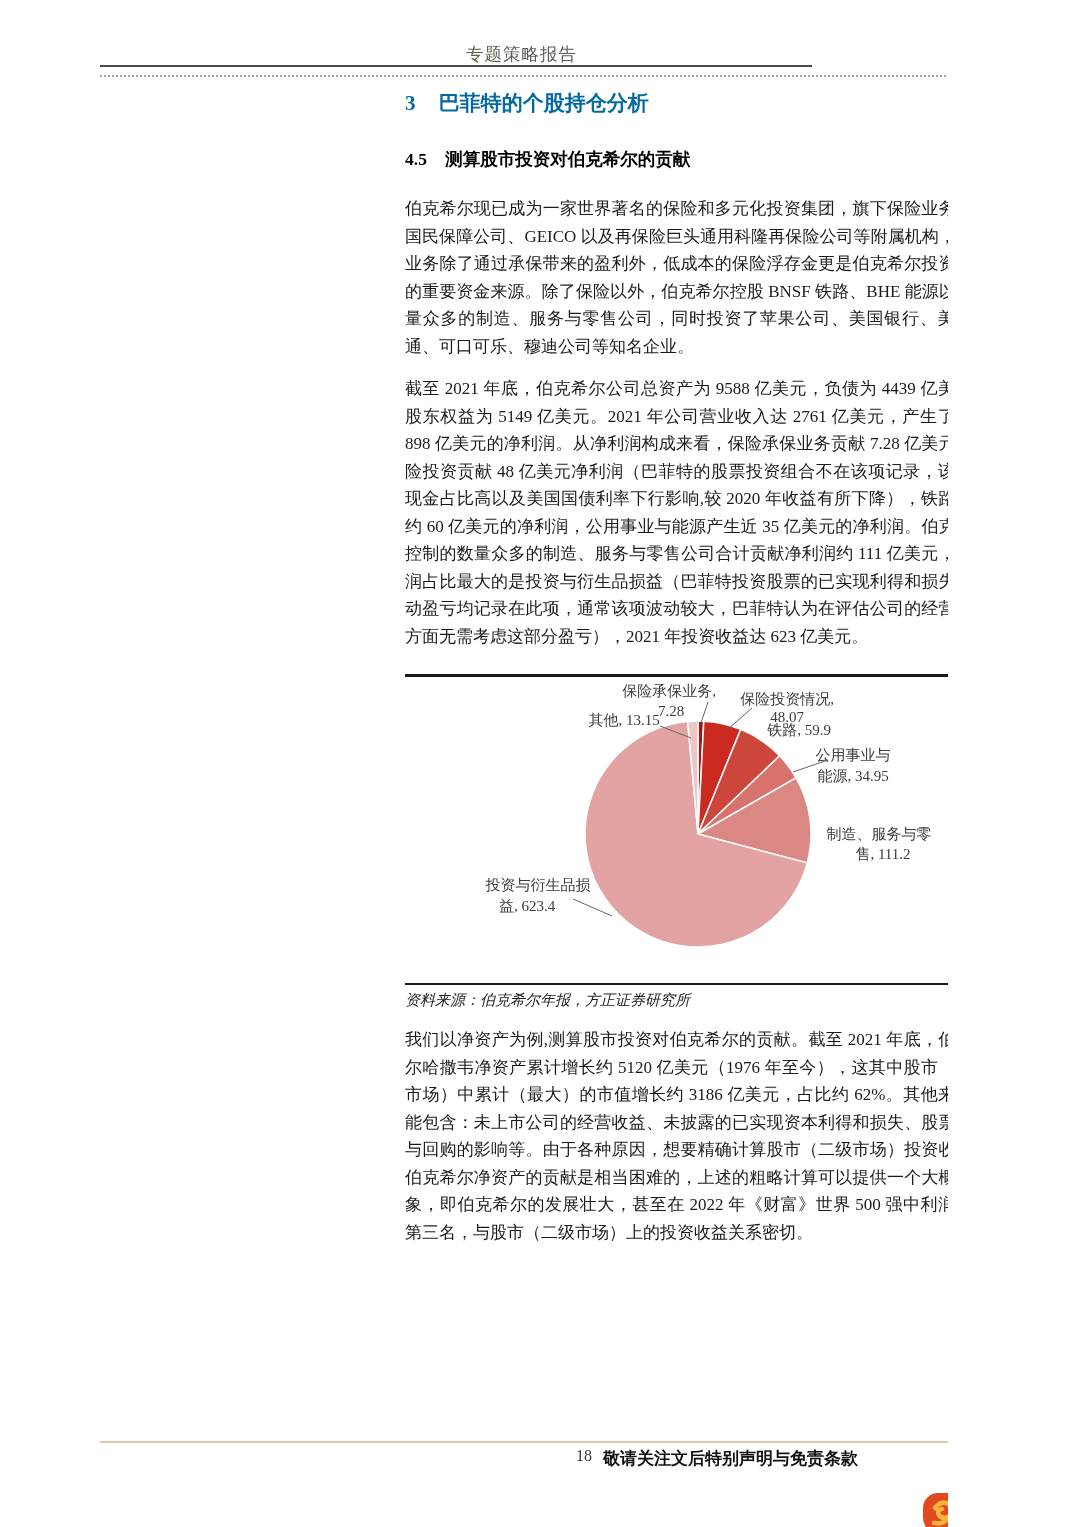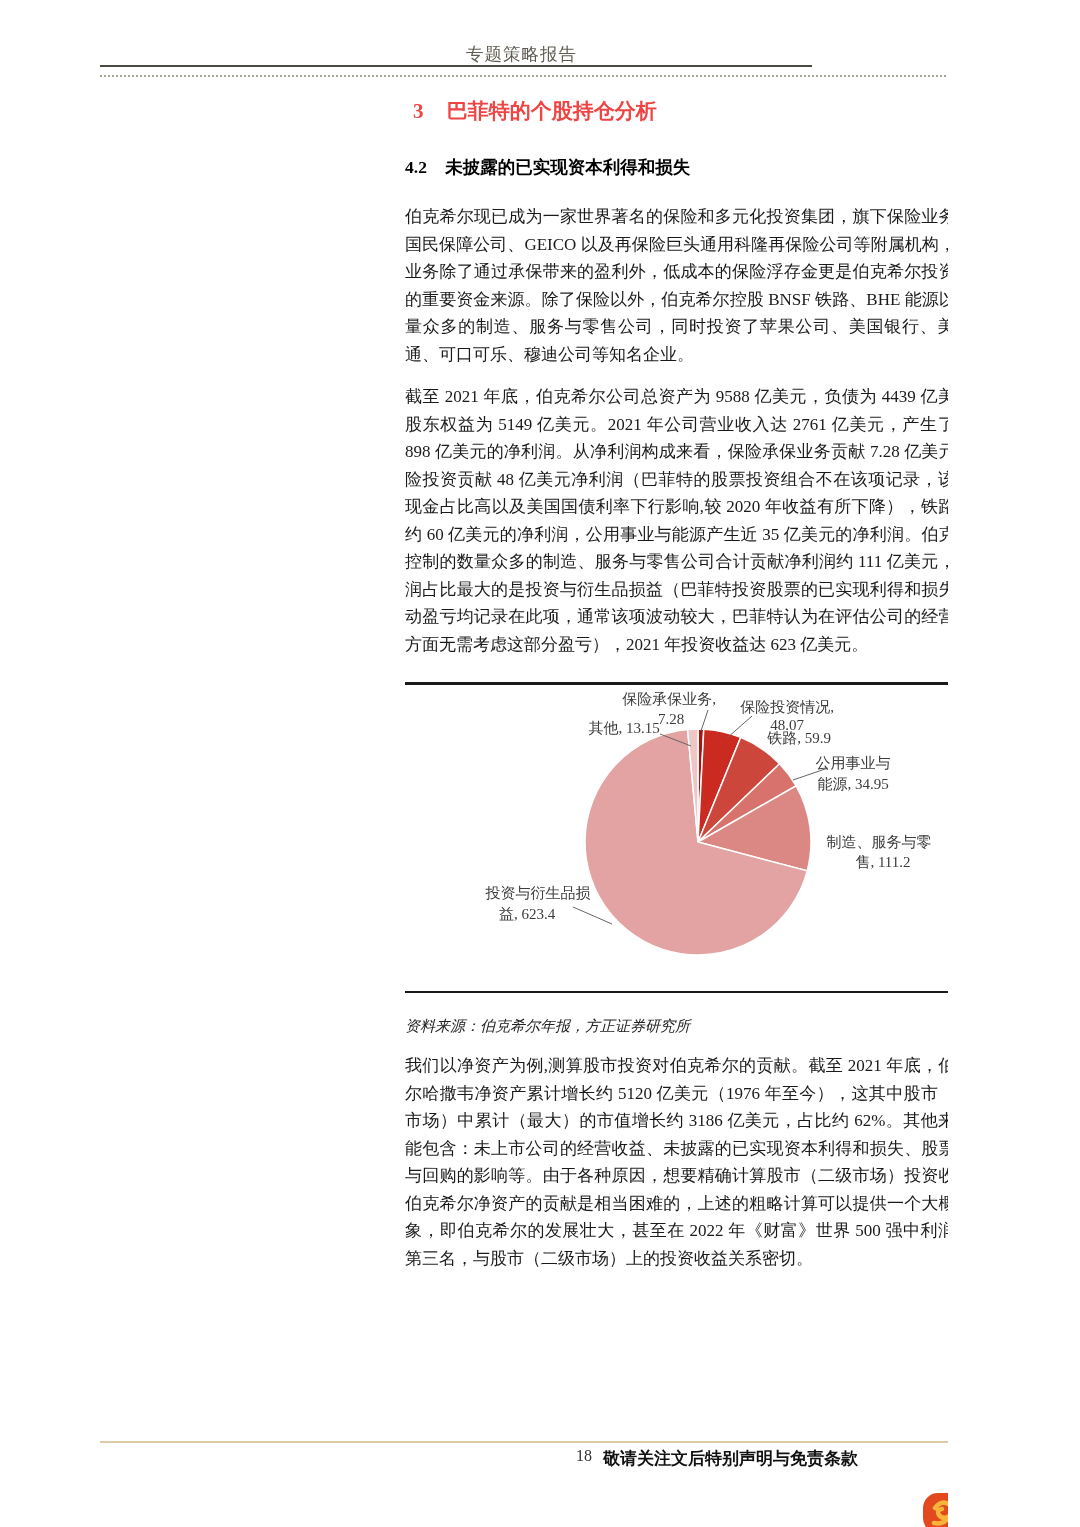--- a/index.html
+++ b/index.html
@@ -13,35 +13,35 @@
   .hdr-rule-dot{position:absolute;left:100px;top:75px;width:890px;height:0;
                 border-top:2px dotted #a3a89b;}
   .hdr-logo{position:absolute;left:822px;top:14px;display:flex;align-items:center;gap:8px;}
   .hdr-logo-text{display:flex;flex-direction:column;line-height:1;}
   .hdr-logo-cn{font-family:"Liberation Sans",sans-serif;font-weight:bold;font-size:28px;
                color:#d7261d;letter-spacing:2px;}
   .hdr-logo-en{font-family:"Liberation Sans",sans-serif;font-weight:bold;font-size:10.5px;
                color:#d7261d;letter-spacing:1.2px;margin-top:4px;}
   
   .col{position:absolute;left:405px;top:88px;width:585px;}
-  h1.sec{margin:8px;font-size:21px;line-height:30px;font-weight:bold;color:#ef4444;}
+  h1.sec{margin:0;font-size:21px;line-height:30px;font-weight:bold;color:#0369a1;}
   h1.sec .num{margin-right:18px;}
   h2.sec{margin:28px 0 0 0;font-size:17.5px;line-height:26px;font-weight:bold;color:#000;}
   h2.sec .num{margin-right:14px;}
   p.body{margin:15px 0 0 0;font-size:17px;line-height:27.5px;text-align:justify;
          text-justify:inter-ideograph;}
   p.body.first{margin-top:23px;}
   
   .figure{margin-top:24px;}
   .fig-title{font-size:17px;line-height:22px;color:#111;}
   .fig-rule-top{border:none;border-top:3px solid #1a1a1a;margin:0;}
   .fig-rule-bottom{border:none;border-top:2px solid #1a1a1a;margin:0;}
   .fig-chart{height:306px;position:relative;}
   .fig-chart svg{overflow:visible;display:block;}
-  .fig-source{margin-top:22px;font-size:15px;line-height:22px;font-style:italic;color:#222;}
+  .fig-source{margin-top:4px;font-size:15px;line-height:22px;font-style:italic;color:#222;}
   
   .ftr-rule{position:absolute;left:100px;top:1441px;width:890px;height:0;
             border-top:2px solid #dccba6;}
   .ftr-page{position:absolute;left:0;top:1447px;width:1080px;text-align:center;
             font-size:16px;color:#333;padding-left:44px;}
   .ftr-disc{position:absolute;right:90px;top:1447px;font-family:"Liberation Sans",sans-serif;
             font-weight:bold;font-size:17px;color:#111;}
   .wm{position:absolute;left:922px;top:1456px;width:150px;
       font-family:"Liberation Sans",sans-serif;}
   .wm-row{display:flex;align-items:center;gap:4px;margin-top:36px;}
@@ -57,22 +57,22 @@
   <div class="hdr-center">专题策略报告</div>
   <div class="hdr-rule-solid"></div>
   <div class="hdr-rule-dot"></div>
 
   <div class="col">
     <h1 class="sec">
       <span class="num">3</span>
       <span>巴菲特的个股持仓分析</span>
     </h1>
     <h2 class="sec">
-      <span class="num">4.2</span>
-      <span>未披露的已实现资本利得和损失</span>
+      <span class="num">4.5</span>
+      <span>测算股市投资对伯克希尔的贡献</span>
     </h2>
 
     <p class="body first">伯克希尔现已成为一家世界著名的保险和多元化投资集团，旗下保险业务包括国民保障公司、GEICO 以及再保险巨头通用科隆再保险公司等附属机构，保险业务除了通过承保带来的盈利外，低成本的保险浮存金更是伯克希尔投资收益的重要资金来源。除了保险以外，伯克希尔控股 BNSF 铁路、BHE 能源以及数量众多的制造、服务与零售公司，同时投资了苹果公司、美国银行、美国运通、可口可乐、穆迪公司等知名企业。</p>
     <p class="body">截至 2021 年底，伯克希尔公司总资产为 9588 亿美元，负债为 4439 亿美元，股东权益为 5149 亿美元。2021 年公司营业收入达 2761 亿美元，产生了税后 898 亿美元的净利润。从净利润构成来看，保险承保业务贡献 7.28 亿美元，保险投资贡献 48 亿美元净利润（巴菲特的股票投资组合不在该项记录，该项受现金占比高以及美国国债利率下行影响,较 2020 年收益有所下降），铁路贡献约 60 亿美元的净利润，公用事业与能源产生近 35 亿美元的净利润。伯克希尔控制的数量众多的制造、服务与零售公司合计贡献净利润约 111 亿美元，净利润占比最大的是投资与衍生品损益（巴菲特投资股票的已实现利得和损失与浮动盈亏均记录在此项，通常该项波动较大，巴菲特认为在评估公司的经营业绩方面无需考虑这部分盈亏），2021 年投资收益达 623 亿美元。</p>
 
     <div class="figure">
       <hr class="fig-rule-top">
       <div class="fig-chart">
         <svg width="585" height="306" viewBox="0 0 585 306">
             <path d="M293,157 L293,44 A113,113 0 0 1 298.7537328849142,44.1465793257065 Z" fill="#a51511" stroke="#ffffff" stroke-width="1.5"></path>

